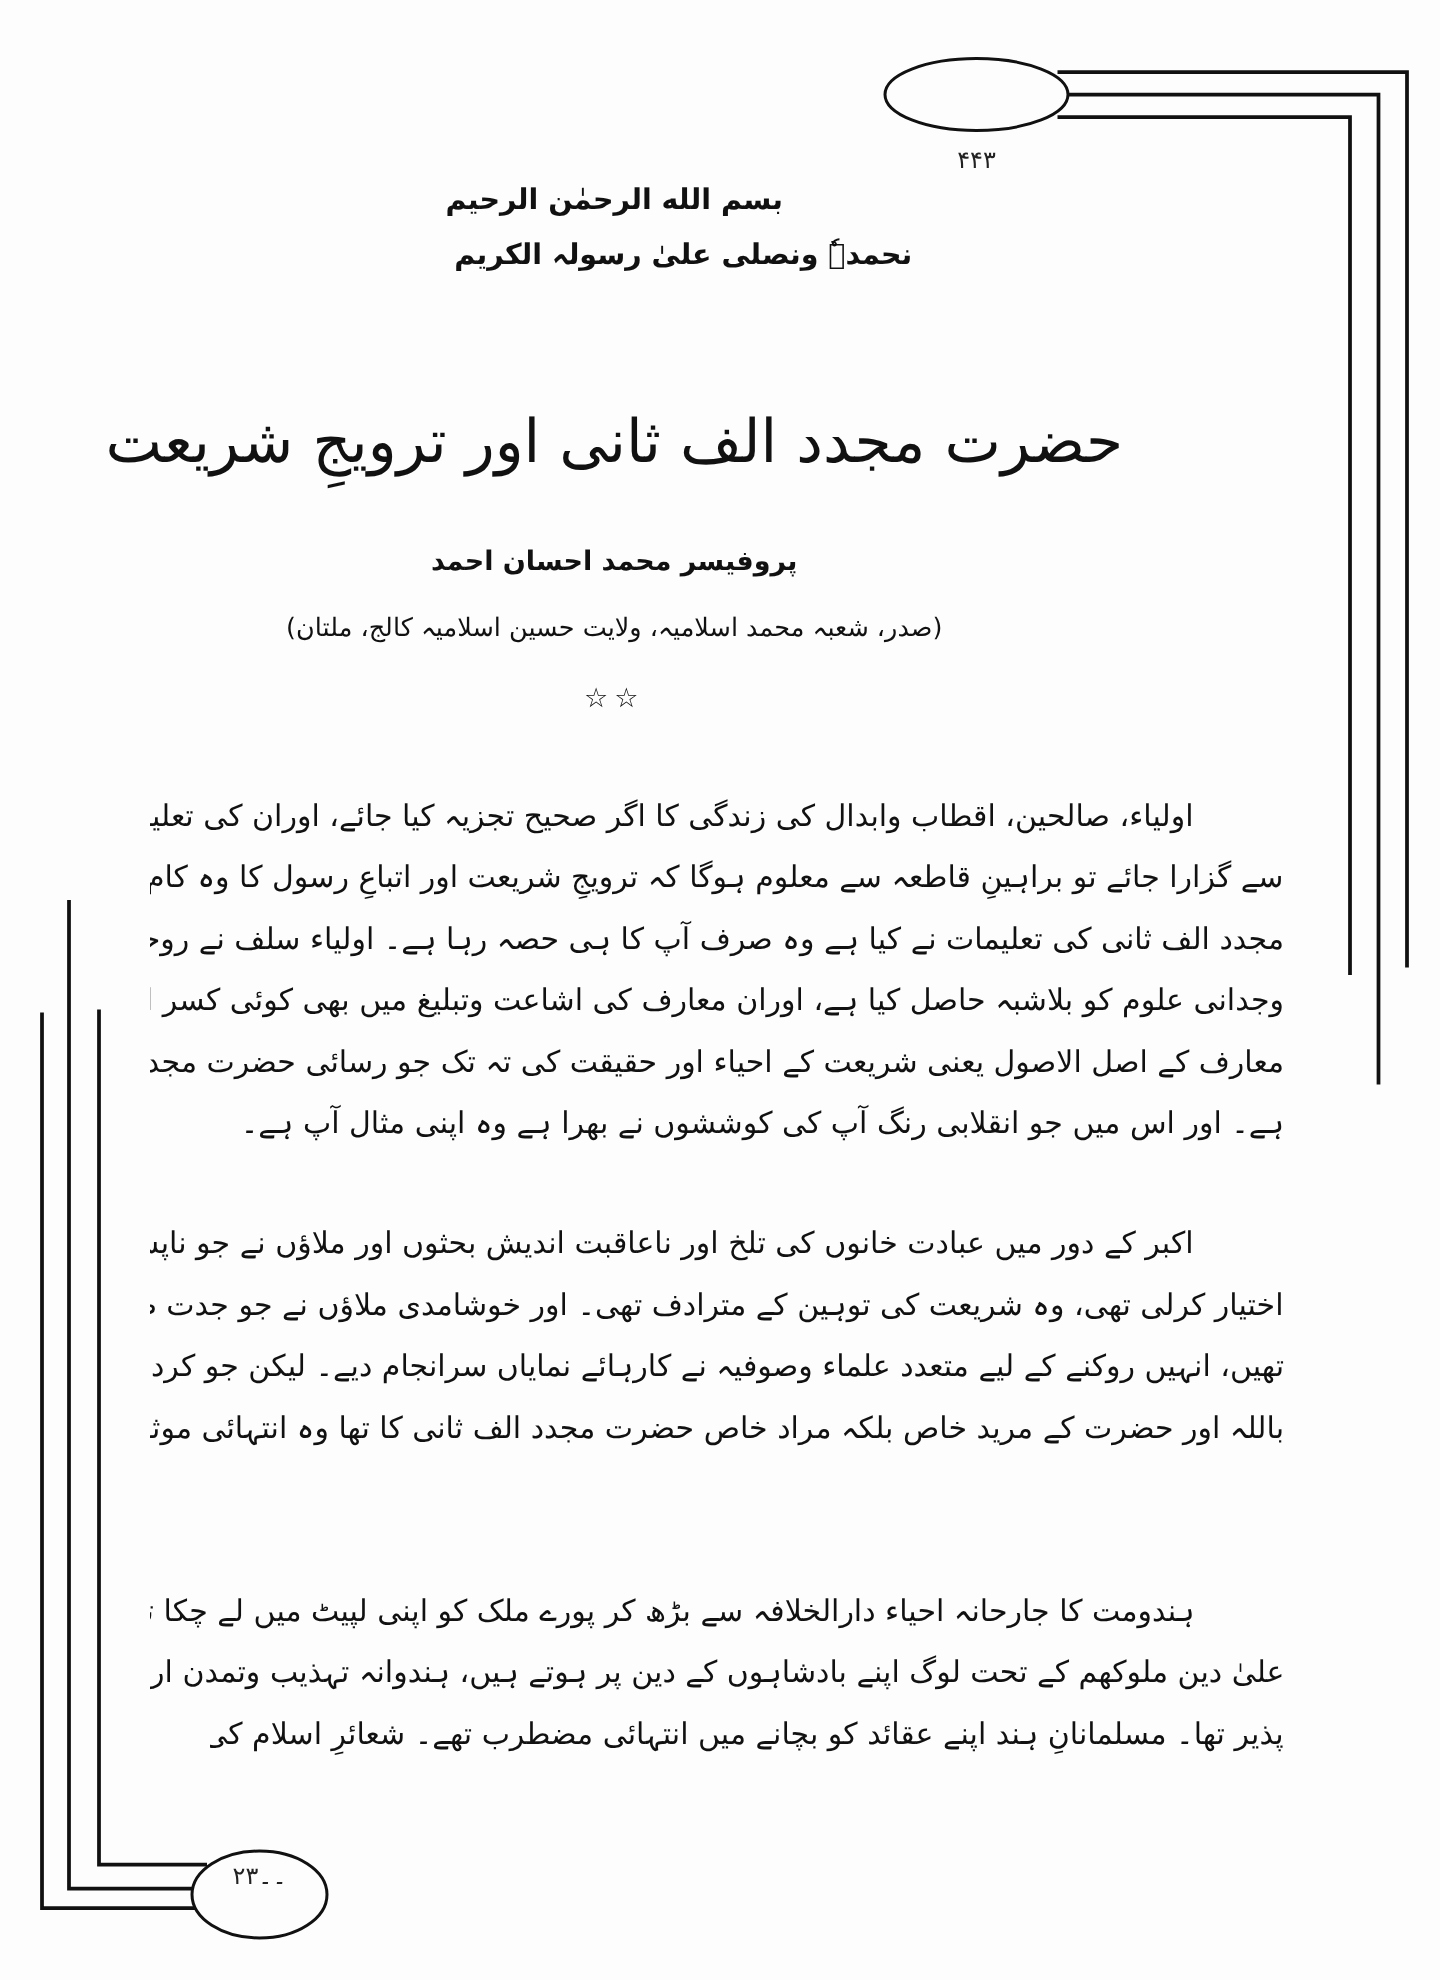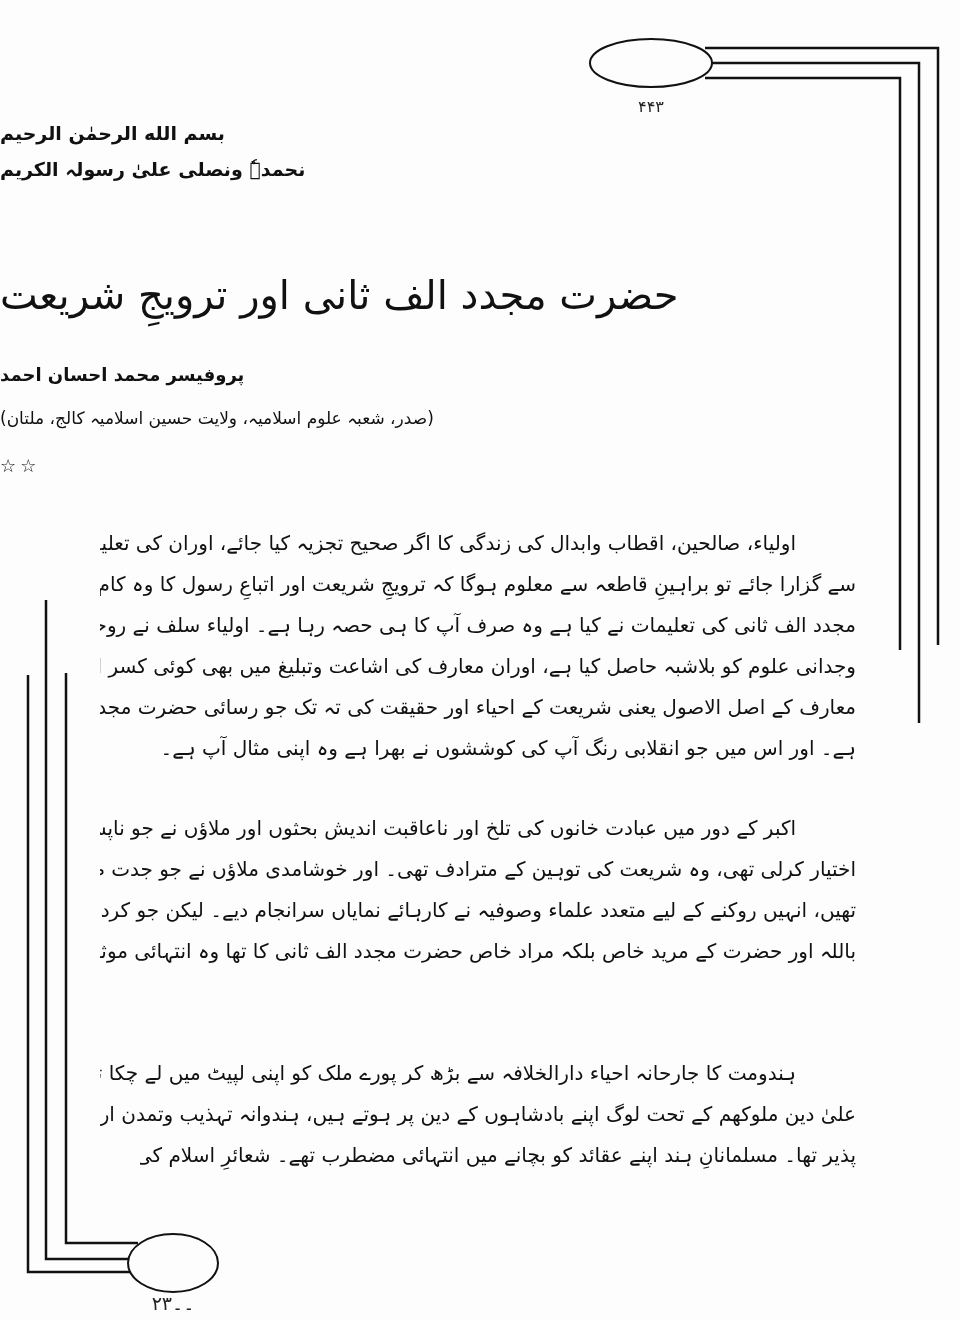--- a/index.html
+++ b/index.html
@@ -8,29 +8,29 @@
     background: #fdfdfd;
     font-family: "DejaVu Sans", sans-serif;
     color: #111;
   }
   svg.frame { position: absolute; left: 0; top: 0; width: 960px; height: 1320px; pointer-events: none; }
   .page-num {
     position: absolute; font-size: 16px; text-align: center; color: #222;
     font-family: "DejaVu Sans", sans-serif; letter-spacing: 1px;
   }
   #page-num-top { left: 591px; top: 52px; width: 120px; margin-top: 45px; }
-  #page-num-bottom { left: 128px; top: 1292px; width: 90px; font-size: 19px; }
+  #page-num-bottom { left: 128px; top: 1241px; width: 90px; font-size: 16px; }
 
   .rtl { direction: rtl; unicode-bidi: embed; }
   .center-line {
-    position: absolute; left: 0; width: 819px; text-align: left;
+    position: absolute; left: 0; width: 819px; text-align: center;
     font-family: "DejaVu Sans", sans-serif;
   }
   #basmala { top: 122px; font-size: 19px; font-weight: bold; }
-  #salutation { top: 158px; font-size: 19px; font-weight: bold; }
+  #salutation { top: 158px; font-size: 19px; font-weight: bold; padding-left: 46px; }
   #article-title { top: 272px; font-size: 40px; font-weight: normal; letter-spacing: 0px; }
   #author-name { top: 364px; font-size: 18px; font-weight: bold; }
   #author-affiliation { top: 408px; font-size: 17px; }
   #stars { top: 455px; font-size: 18px; letter-spacing: 4px; }
 
   .body-text {
     position: absolute; left: 100px; width: 756px;
     font-family: "DejaVu Sans", sans-serif;
     font-size: 20px; line-height: 41px;
     text-align: justify; text-align-last: right;
@@ -62,21 +62,21 @@
   <ellipse cx="173" cy="1263" rx="45" ry="29" fill="#fdfdfd" stroke="#111" stroke-width="2"></ellipse>
 </svg>
 
 <div class="page-num rtl" id="page-num-top">۴۴۳</div>
 <div class="page-num rtl" id="page-num-bottom">۔۔۲۳</div>
 
 <div class="center-line rtl" id="basmala">بسم الله الرحمٰن الرحیم</div>
 <div class="center-line rtl" id="salutation">نحمدہٗ ونصلی علیٰ رسولہ الکریم</div>
 <div class="center-line rtl" id="article-title">حضرت مجدد الف ثانی اور ترویجِ شریعت</div>
 <div class="center-line rtl" id="author-name">پروفیسر محمد احسان احمد</div>
-<div class="center-line rtl" id="author-affiliation">(صدر، شعبہ علوم اسلامیہ، ولایت حسین اسلامیہ کالج، ملتان)</div>
+<div class="center-line rtl" id="author-affiliation">(صدر، شعبہ محمد اسلامیہ، ولایت حسین اسلامیہ کالج، ملتان)</div>
 <div class="center-line" id="stars">☆☆</div>
 
 <div class="body-text rtl" id="para-1">
     <span class="line first">اولیاء، صالحین، اقطاب وابدال کی زندگی کا اگر صحیح تجزیہ کیا جائے، اوران کی تعلیمات کوتحقیقی مراحل</span>
     <span class="line">سے گزارا جائے تو براہینِ قاطعہ سے معلوم ہوگا کہ ترویجِ شریعت اور اتباعِ رسول کا وہ کام جو حضرت قبلہ</span>
     <span class="line">مجدد الف ثانی کی تعلیمات نے کیا ہے وہ صرف آپ کا ہی حصہ رہا ہے۔ اولیاء سلف نے روحانی عرفان اور</span>
     <span class="line">وجدانی علوم کو بلاشبہ حاصل کیا ہے، اوران معارف کی اشاعت وتبلیغ میں بھی کوئی کسر اٹھا نہ رکھی۔ لیکن ان</span>
     <span class="line">معارف کے اصل الاصول یعنی شریعت کے احیاء اور حقیقت کی تہ تک جو رسائی حضرت مجدد الف ثانی نے کی</span>
     <span class="line last">ہے۔ اور اس میں جو انقلابی رنگ آپ کی کوششوں نے بھرا ہے وہ اپنی مثال آپ ہے۔</span>
   </div>

